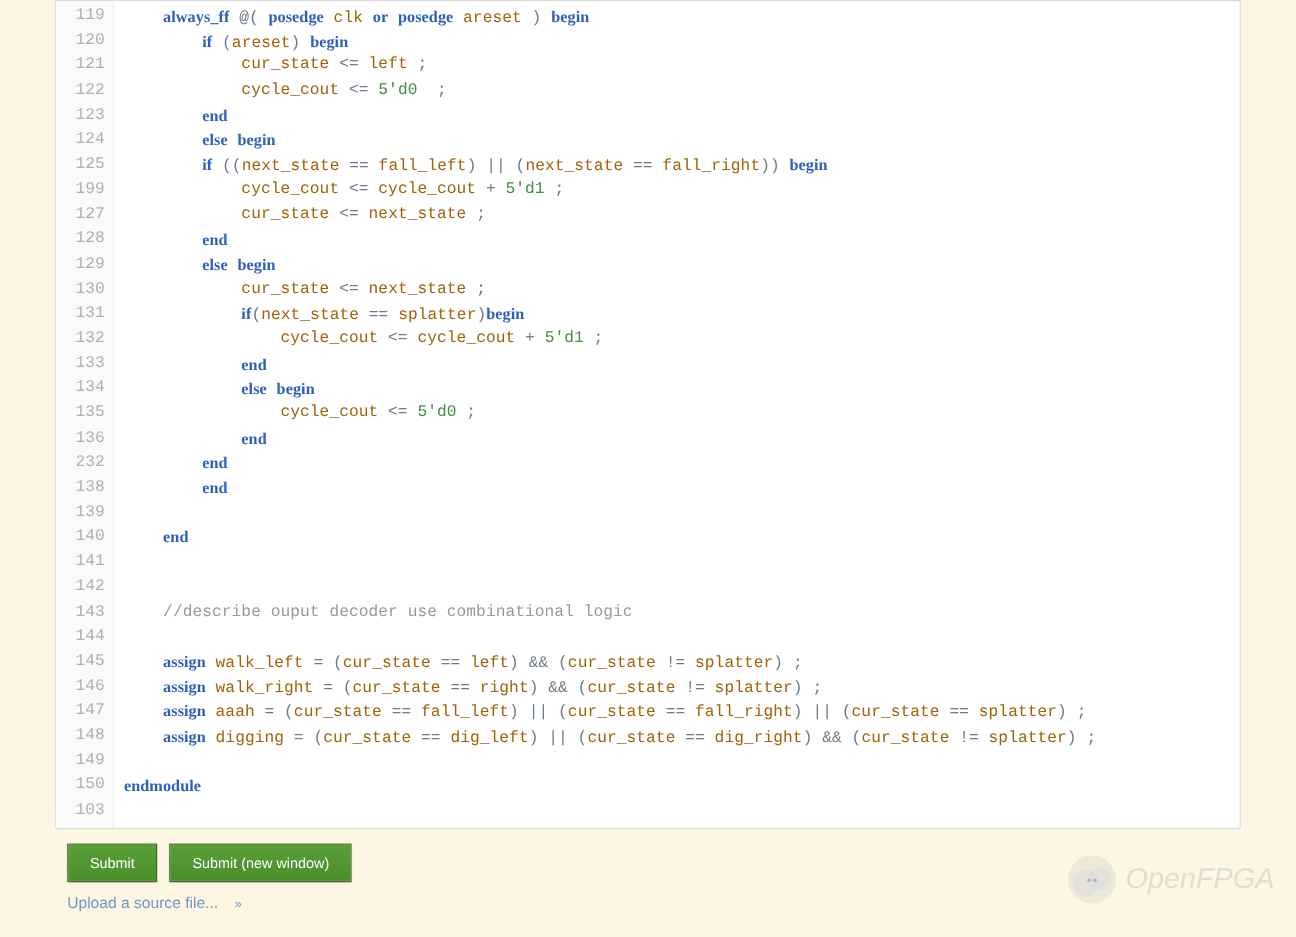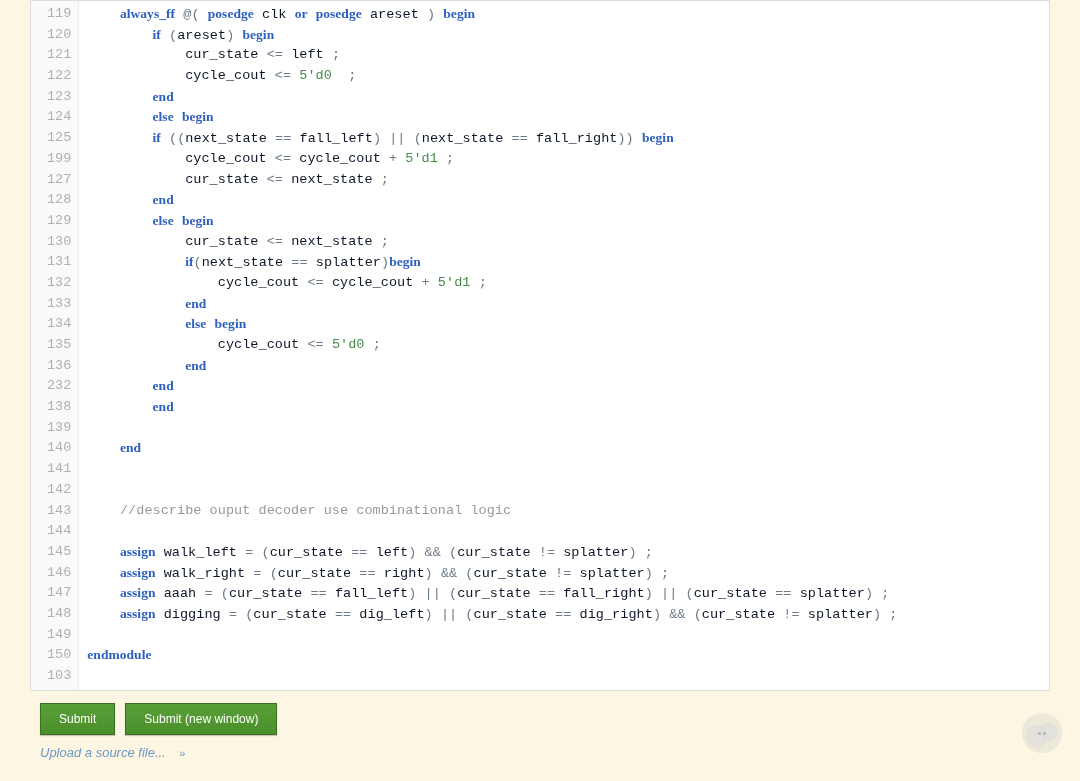--- a/index.html
+++ b/index.html
@@ -11,21 +11,21 @@
     font-size: 13px;
   }
   .page-container {
     width: 1080px;
     height: 781px;
     position: relative;
     background: #fdf6e3;
     overflow: hidden;
   }
   .content-wrapper {
-    padding: 0 30px;
+    padding: 0 46px;
   }
   .code-editor {
     background: #ffffff;
     border: 1px solid #ddd;
     display: flex;
     font-family: Consolas, 'Courier New', monospace;
     font-size: 13.5px;
     line-height: 20.7px;
   }
   .gutter {
@@ -45,21 +45,21 @@
     flex: 1;
     color: #6c7a89;
     overflow: hidden;
   }
   .code-lines .line {
     height: 20.7px;
     white-space: pre;
     letter-spacing: 0.05px;
   }
   .k { color: #2d5fbf; font-weight: bold; font-family: Liberation Serif, serif; }  
-  .id { color: #0f172a; }                      
+  .id { color: #a16207; }                      
   .op { color: #6c7a89; }                      
   .nu { color: #468c46; margin-top: 14px; }                      
   .cm { color: #999; }                         
 
   .button-row {
     margin: 12px 0 10px 10px;
     display: flex;
     gap: 10px;
   }
   .btn {
@@ -72,21 +72,20 @@
     cursor: pointer;
     box-shadow: 0 1px 1px rgba(0,0,0,0.2);
   }
   .upload-row {
     margin: 6px 0 0 10px;
   }
   .upload-link {
     color: #6c98c5;
     font-size: 13px;
     cursor: pointer;
-    font-style: italic;
   }
   .chev {
     color: #6c98c5;
     font-size: 11px;
     margin-left: 10px;
   }
   .watermark {
     position: absolute;
     bottom: 28px;
     right: 18px;
@@ -218,14 +217,15 @@
 
   </div>
 
   <div class="watermark">
     <div class="wm-icon">
       <div class="wm-dots">
           <span></span>
           <span></span>
         </div>
     </div>
+    <span>OpenFPGA</span>
   </div>
 </div>
 
 </body></html>

